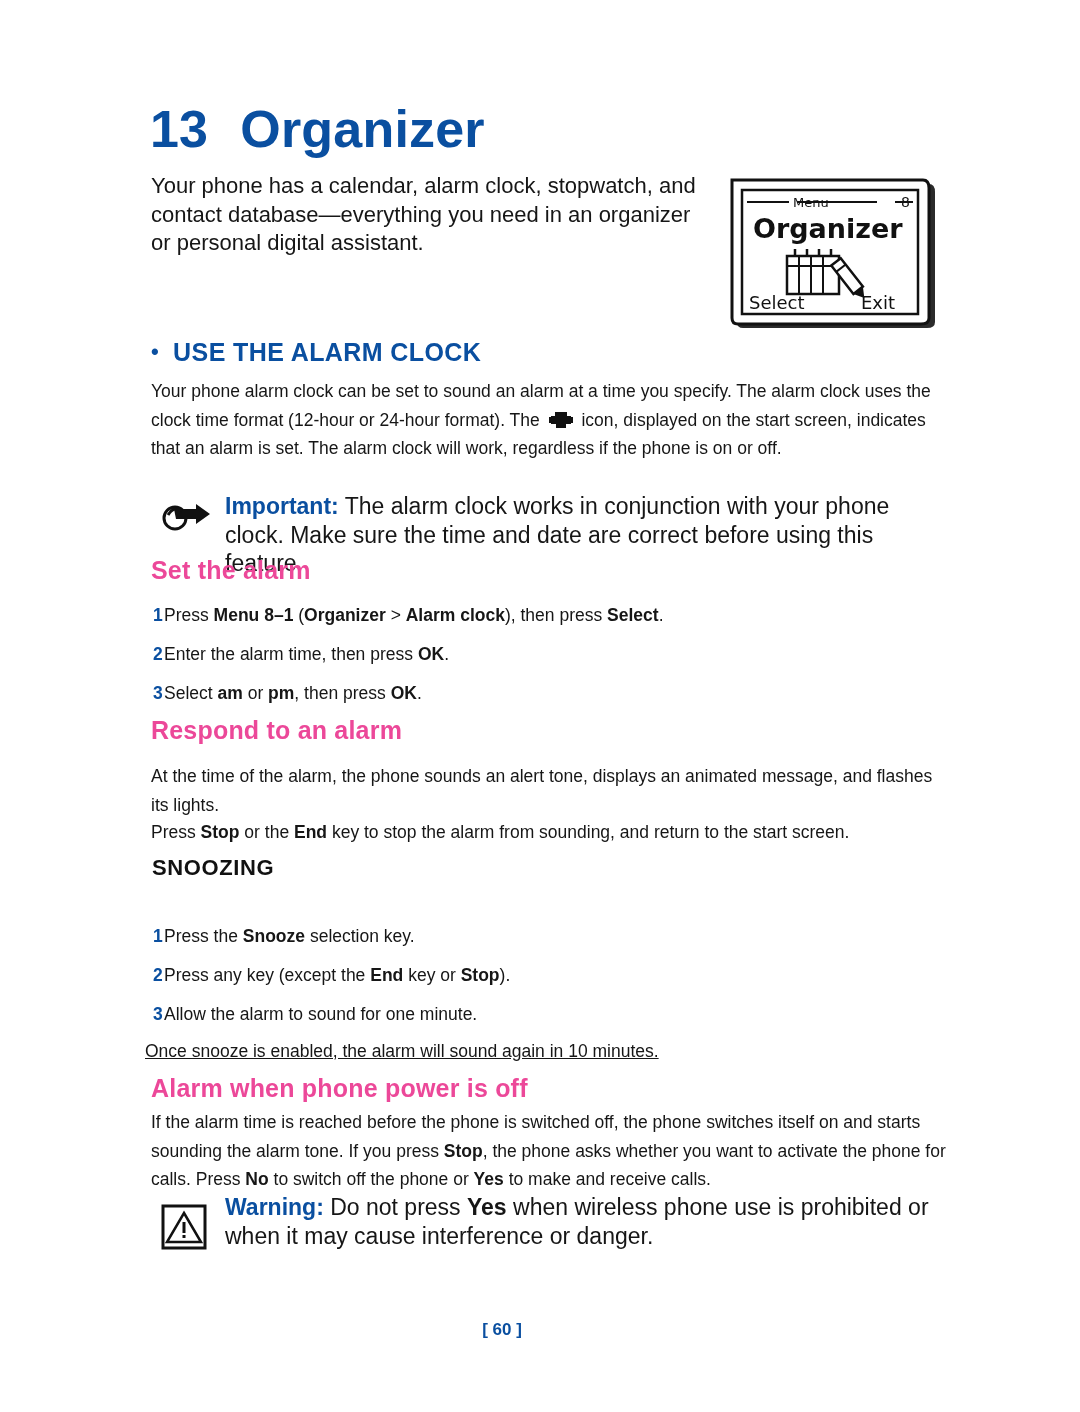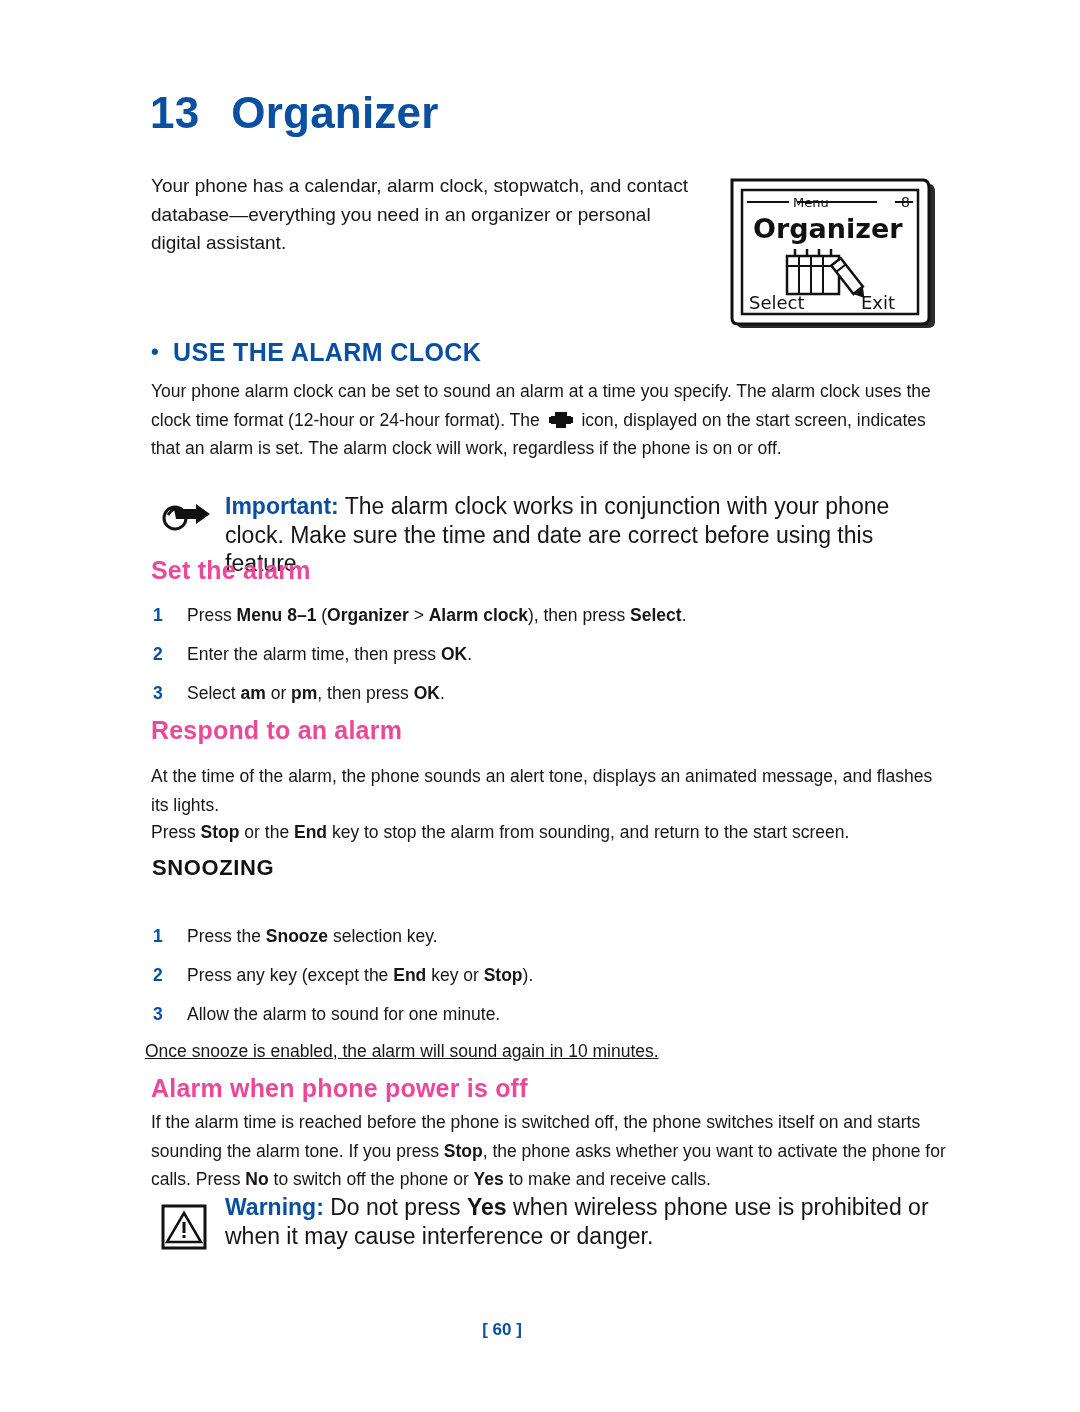--- a/index.html
+++ b/index.html
@@ -19,38 +19,38 @@
     left: 0; top: 0;
     width: 1080px;
     height: 1412px;
     overflow: hidden;
   }
 
   
   .chapter-title {
     position: absolute;
     left: 150px;
-    top: 88px;
-    font-size: 44px;
+    top: 99px;
+    font-size: 52px;
     font-weight: bold;
     color: #0a4fa0;
     letter-spacing: 0.2px;
     white-space: nowrap;
   }
   .chapter-title .num {
     margin-right: 32px;
   }
 
   
   .intro {
     position: absolute;
     left: 151px;
     top: 172px;
     width: 545px;
-    font-size: 19px;
+    font-size: 22px;
     line-height: 28.5px;
     color: #161616;
   }
 
   
   .phone-illus {
     position: absolute;
     left: 727px;
     top: 176px;
     width: 212px;
@@ -114,21 +114,21 @@
     position: absolute;
     left: 0;
     top: 0;
     width: 18px;
     font-weight: bold;
     color: #0a4fa0;
     text-align: left;
   }
   .num-item .txt {
     display: block;
-    margin-left: 34px;
+    margin-left: 11px;
   }
 
   
   .note-block {
     position: absolute;
     font-size: 23px;
     line-height: 28.5px;
     color: #161616;
   }
   .note-lead { color: #0a4fa0; font-weight: bold; }

